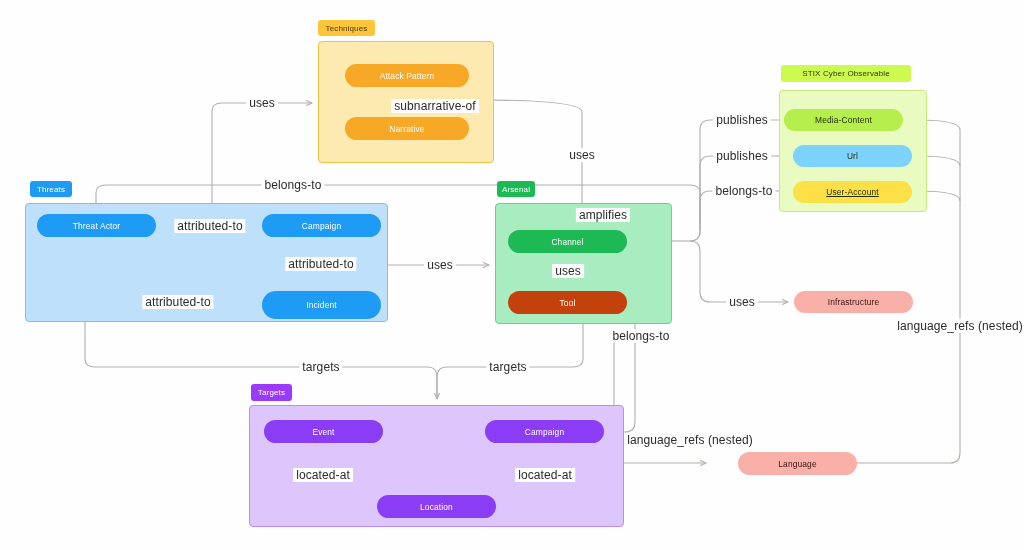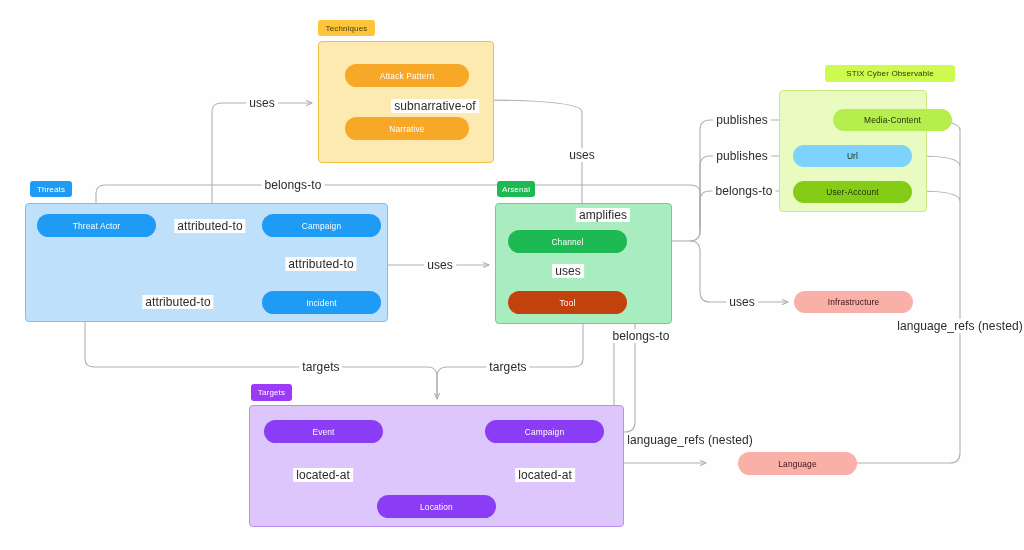--- a/index.html
+++ b/index.html
@@ -126,30 +126,30 @@
 
   <div id="groups-root">
       <div class="group-badge" style="left: 318px; top: 20px; width: 57px; height: 16px; background: rgb(252, 197, 58); color: rgb(74, 58, 5);">Techniques</div>
       <div class="group-box" style="left: 318px; top: 41px; width: 176px; height: 122px; background: rgb(253, 234, 176); border: 1px solid rgb(245, 191, 63);"></div>
       <div class="node" style="left: 345px; top: 64px; width: 124px; height: 23px; background: rgb(247, 168, 39); color: rgb(255, 255, 255);">Attack Pattern</div>
       <div class="node" style="left: 345px; top: 117px; width: 124px; height: 23px; background: rgb(247, 168, 39); color: rgb(255, 255, 255);">Narrative</div>
       <div class="group-badge" style="left: 30px; top: 181px; width: 42px; height: 16px; background: rgb(30, 155, 245); color: rgb(255, 255, 255);">Threats</div>
       <div class="group-box" style="left: 25px; top: 203px; width: 363px; height: 119px; background: rgb(190, 224, 251); border: 1px solid rgb(124, 192, 243);"></div>
       <div class="node" style="left: 37px; top: 214px; width: 119px; height: 23px; background: rgb(30, 155, 245); color: rgb(255, 255, 255);">Threat Actor</div>
       <div class="node" style="left: 262px; top: 214px; width: 119px; height: 23px; background: rgb(30, 155, 245); color: rgb(255, 255, 255);">Campaign</div>
-      <div class="node" style="left: 262px; top: 291px; width: 119px; height: 23px; background: rgb(30, 155, 245); color: rgb(255, 255, 255);">Incident</div>
+      <div class="node" style="left: 262px; top: 291px; width: 119px; height: 28px; background: rgb(30, 155, 245); color: rgb(255, 255, 255);">Incident</div>
       <div class="group-badge" style="left: 497px; top: 181px; width: 38px; height: 16px; background: rgb(29, 185, 84); color: rgb(255, 255, 255); text-align: center;">Arsenal</div>
       <div class="group-box" style="left: 495px; top: 203px; width: 177px; height: 121px; background: rgb(168, 236, 192); border: 1px solid rgb(95, 216, 138);"></div>
       <div class="node" style="left: 508px; top: 230px; width: 119px; height: 23px; background: rgb(29, 185, 84); color: rgb(255, 255, 255);">Channel</div>
       <div class="node" style="left: 508px; top: 291px; width: 119px; height: 23px; background: #c2410c; color: rgb(255, 255, 255);">Tool</div>
-      <div class="group-badge" style="left: 781px; top: 65px; width: 130px; height: 17px; background: rgb(204, 250, 79); color: rgb(47, 58, 6); margin-left: 44px;">STIX Cyber Observable</div>
+      <div class="group-badge" style="left: 781px; top: 65px; width: 130px; height: 17px; background: rgb(204, 250, 79); color: rgb(47, 58, 6);">STIX Cyber Observable</div>
       <div class="group-box" style="left: 779px; top: 90px; width: 148px; height: 122px; background: rgb(233, 251, 193); border: 1px solid rgb(198, 234, 125);"></div>
-      <div class="node" style="left: 833px; top: 109px; width: 119px; height: 22px; background: rgb(182, 238, 77); color: rgb(35, 48, 10); text-align: center;">Media-Content</div>
+      <div class="node" style="left: 784px; top: 109px; width: 119px; height: 22px; background: rgb(182, 238, 77); color: rgb(35, 48, 10); text-align: center;">Media-Content</div>
       <div class="node" style="left: 793px; top: 145px; width: 119px; height: 22px; background: #7dd3fc; color: rgb(35, 48, 10);">Url</div>
-      <div class="node" style="left: 793px; top: 181px; width: 119px; height: 22px; background: #84cc16; color: rgb(35, 48, 10);">User-Account</div>
+      <div class="node" style="left: 793px; top: 181px; width: 119px; height: 22px; background: #fde047; color: rgb(35, 48, 10); text-decoration: underline;">User-Account</div>
       <div class="group-badge" style="left: 251px; top: 384px; width: 41px; height: 17px; background: rgb(155, 58, 248); color: rgb(255, 255, 255);">Targets</div>
       <div class="group-box" style="left: 249px; top: 405px; width: 375px; height: 122px; background: rgb(221, 198, 251); border: 1px solid rgb(185, 141, 243);"></div>
       <div class="node" style="left: 264px; top: 420px; width: 119px; height: 23px; background: rgb(139, 60, 245); color: rgb(255, 255, 255);">Event</div>
       <div class="node" style="left: 485px; top: 420px; width: 119px; height: 23px; background: rgb(139, 60, 245); color: rgb(255, 255, 255);">Campaign</div>
       <div class="node" style="left: 377px; top: 495px; width: 119px; height: 23px; background: rgb(139, 60, 245); color: rgb(255, 255, 255);">Location</div>
     </div>
   <div id="standalone-root">
       <div class="node" style="left: 794px; top: 291px; width: 119px; height: 22px; background: rgb(249, 176, 168); color: rgb(58, 20, 16);">Infrastructure</div>
       <div class="node" style="left: 738px; top: 452px; width: 119px; height: 23px; background: rgb(249, 176, 168); color: rgb(58, 20, 16);">Language</div>
     </div>

